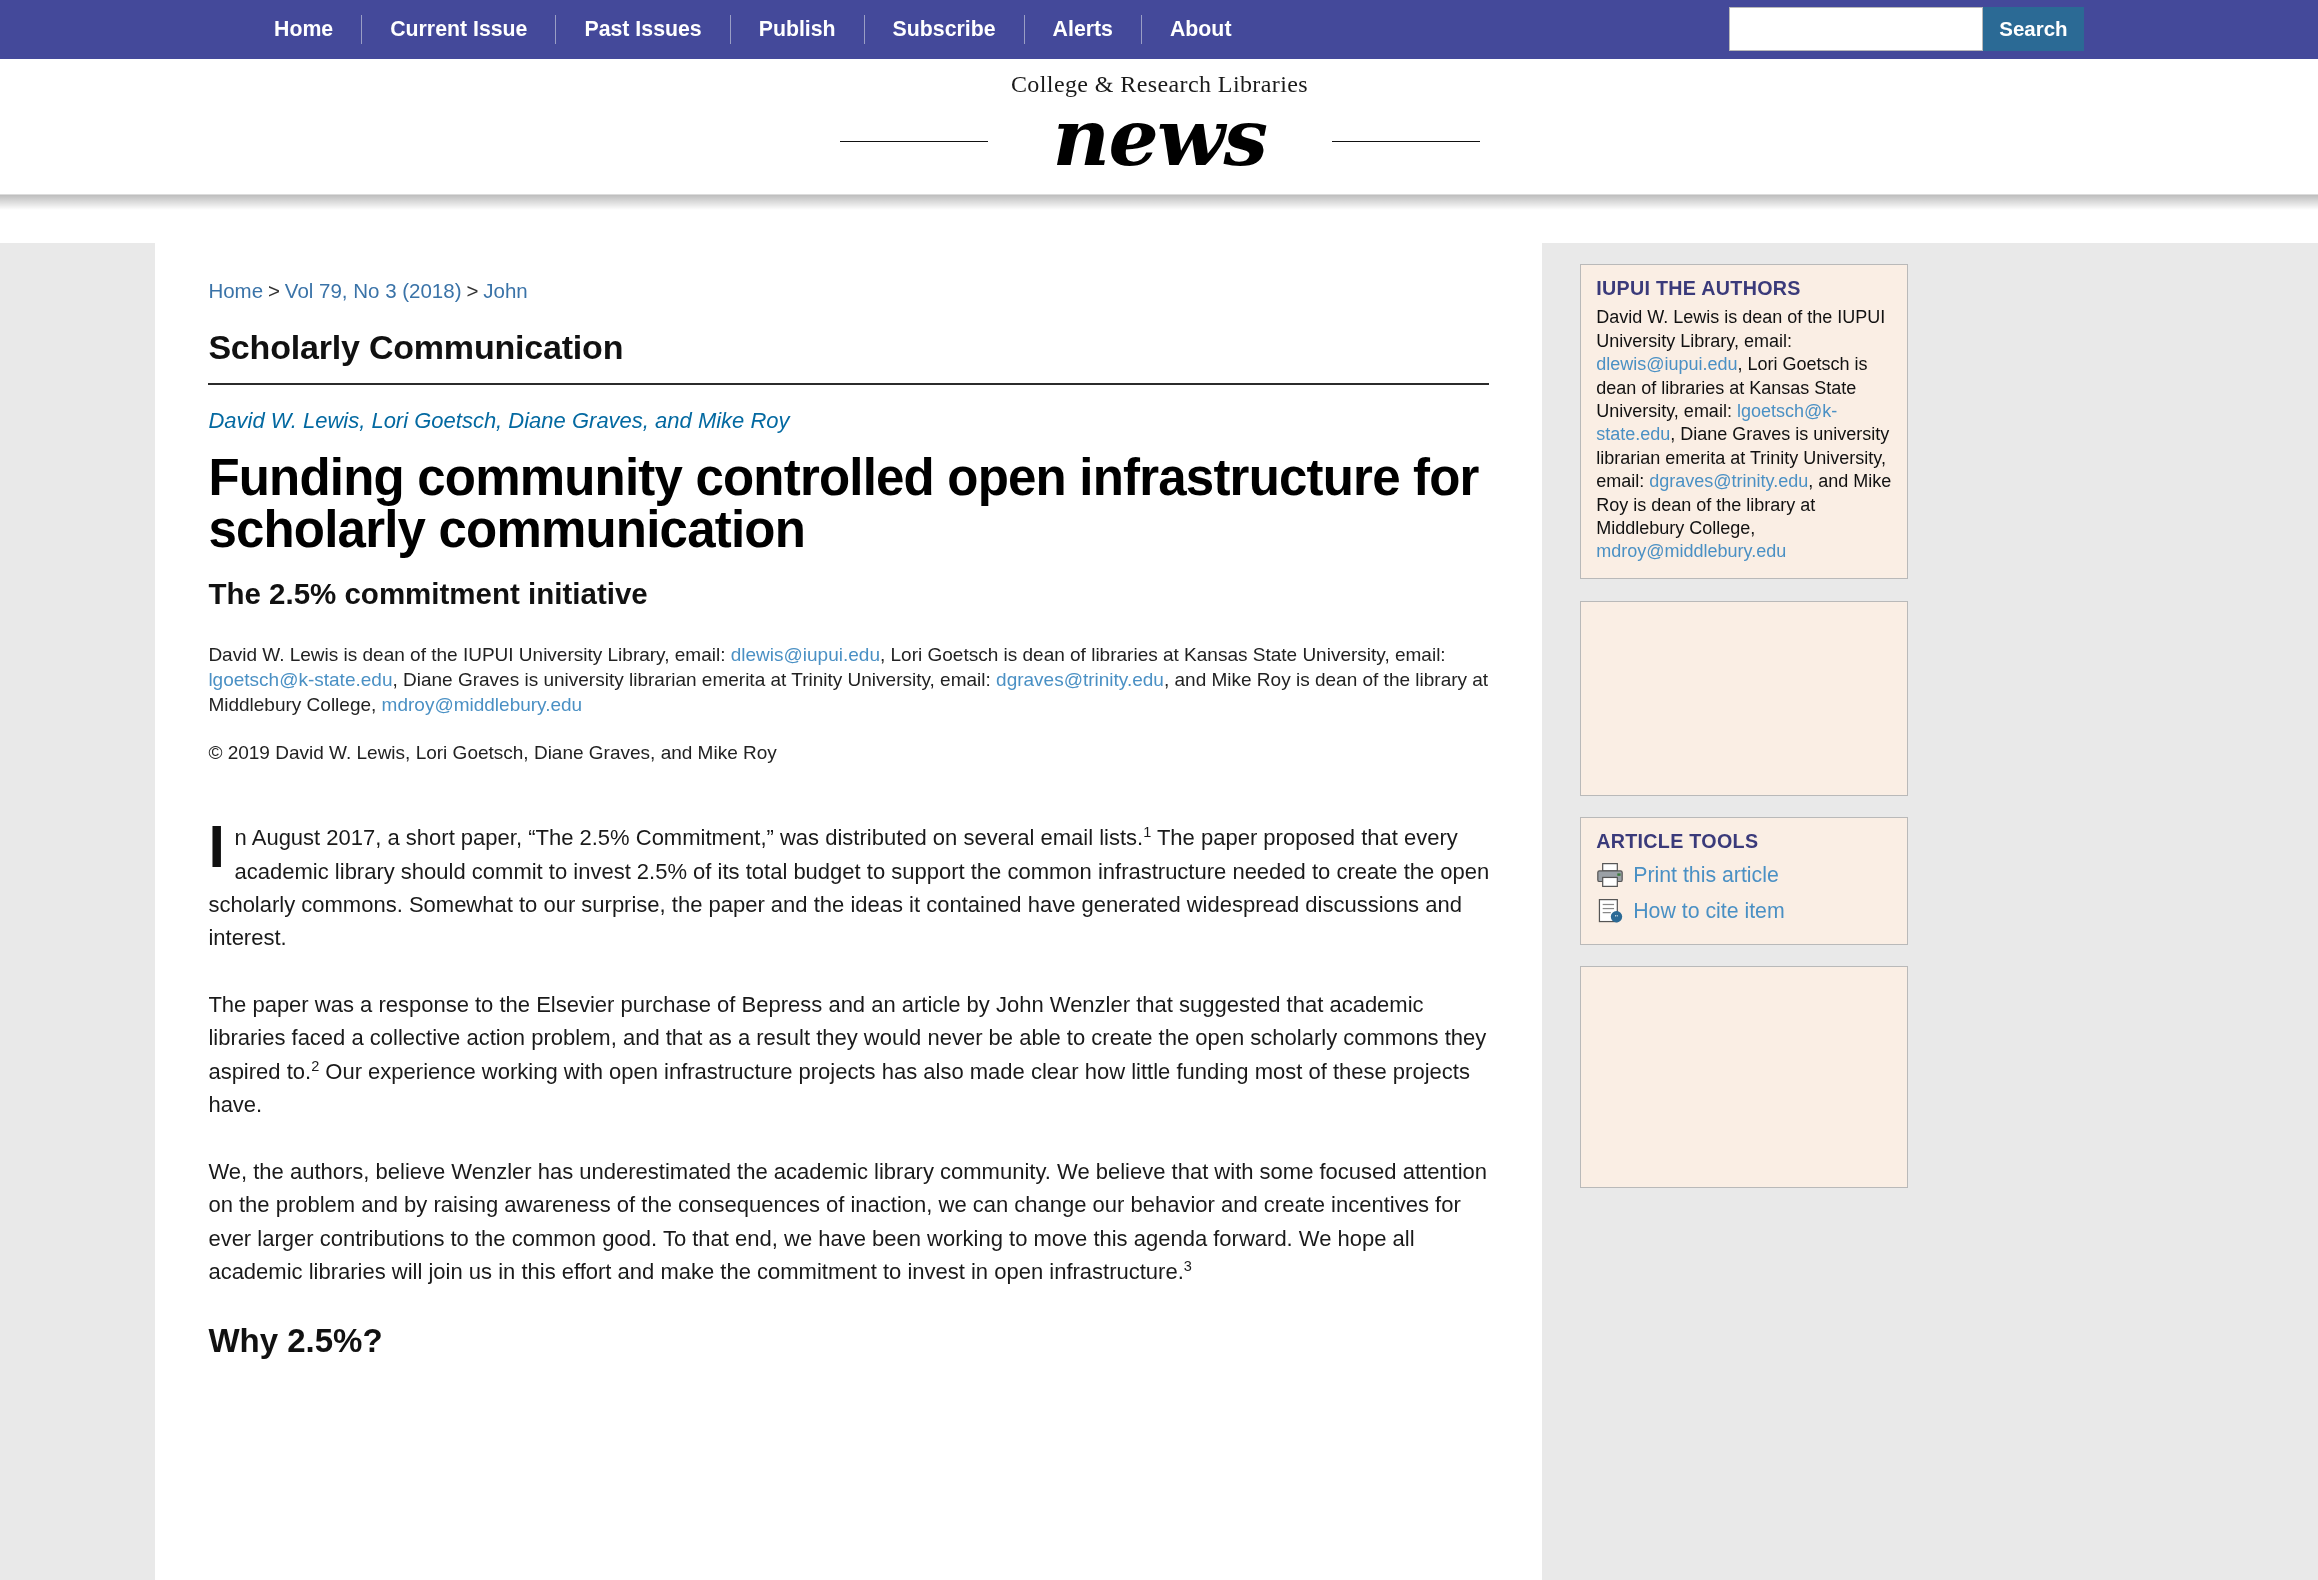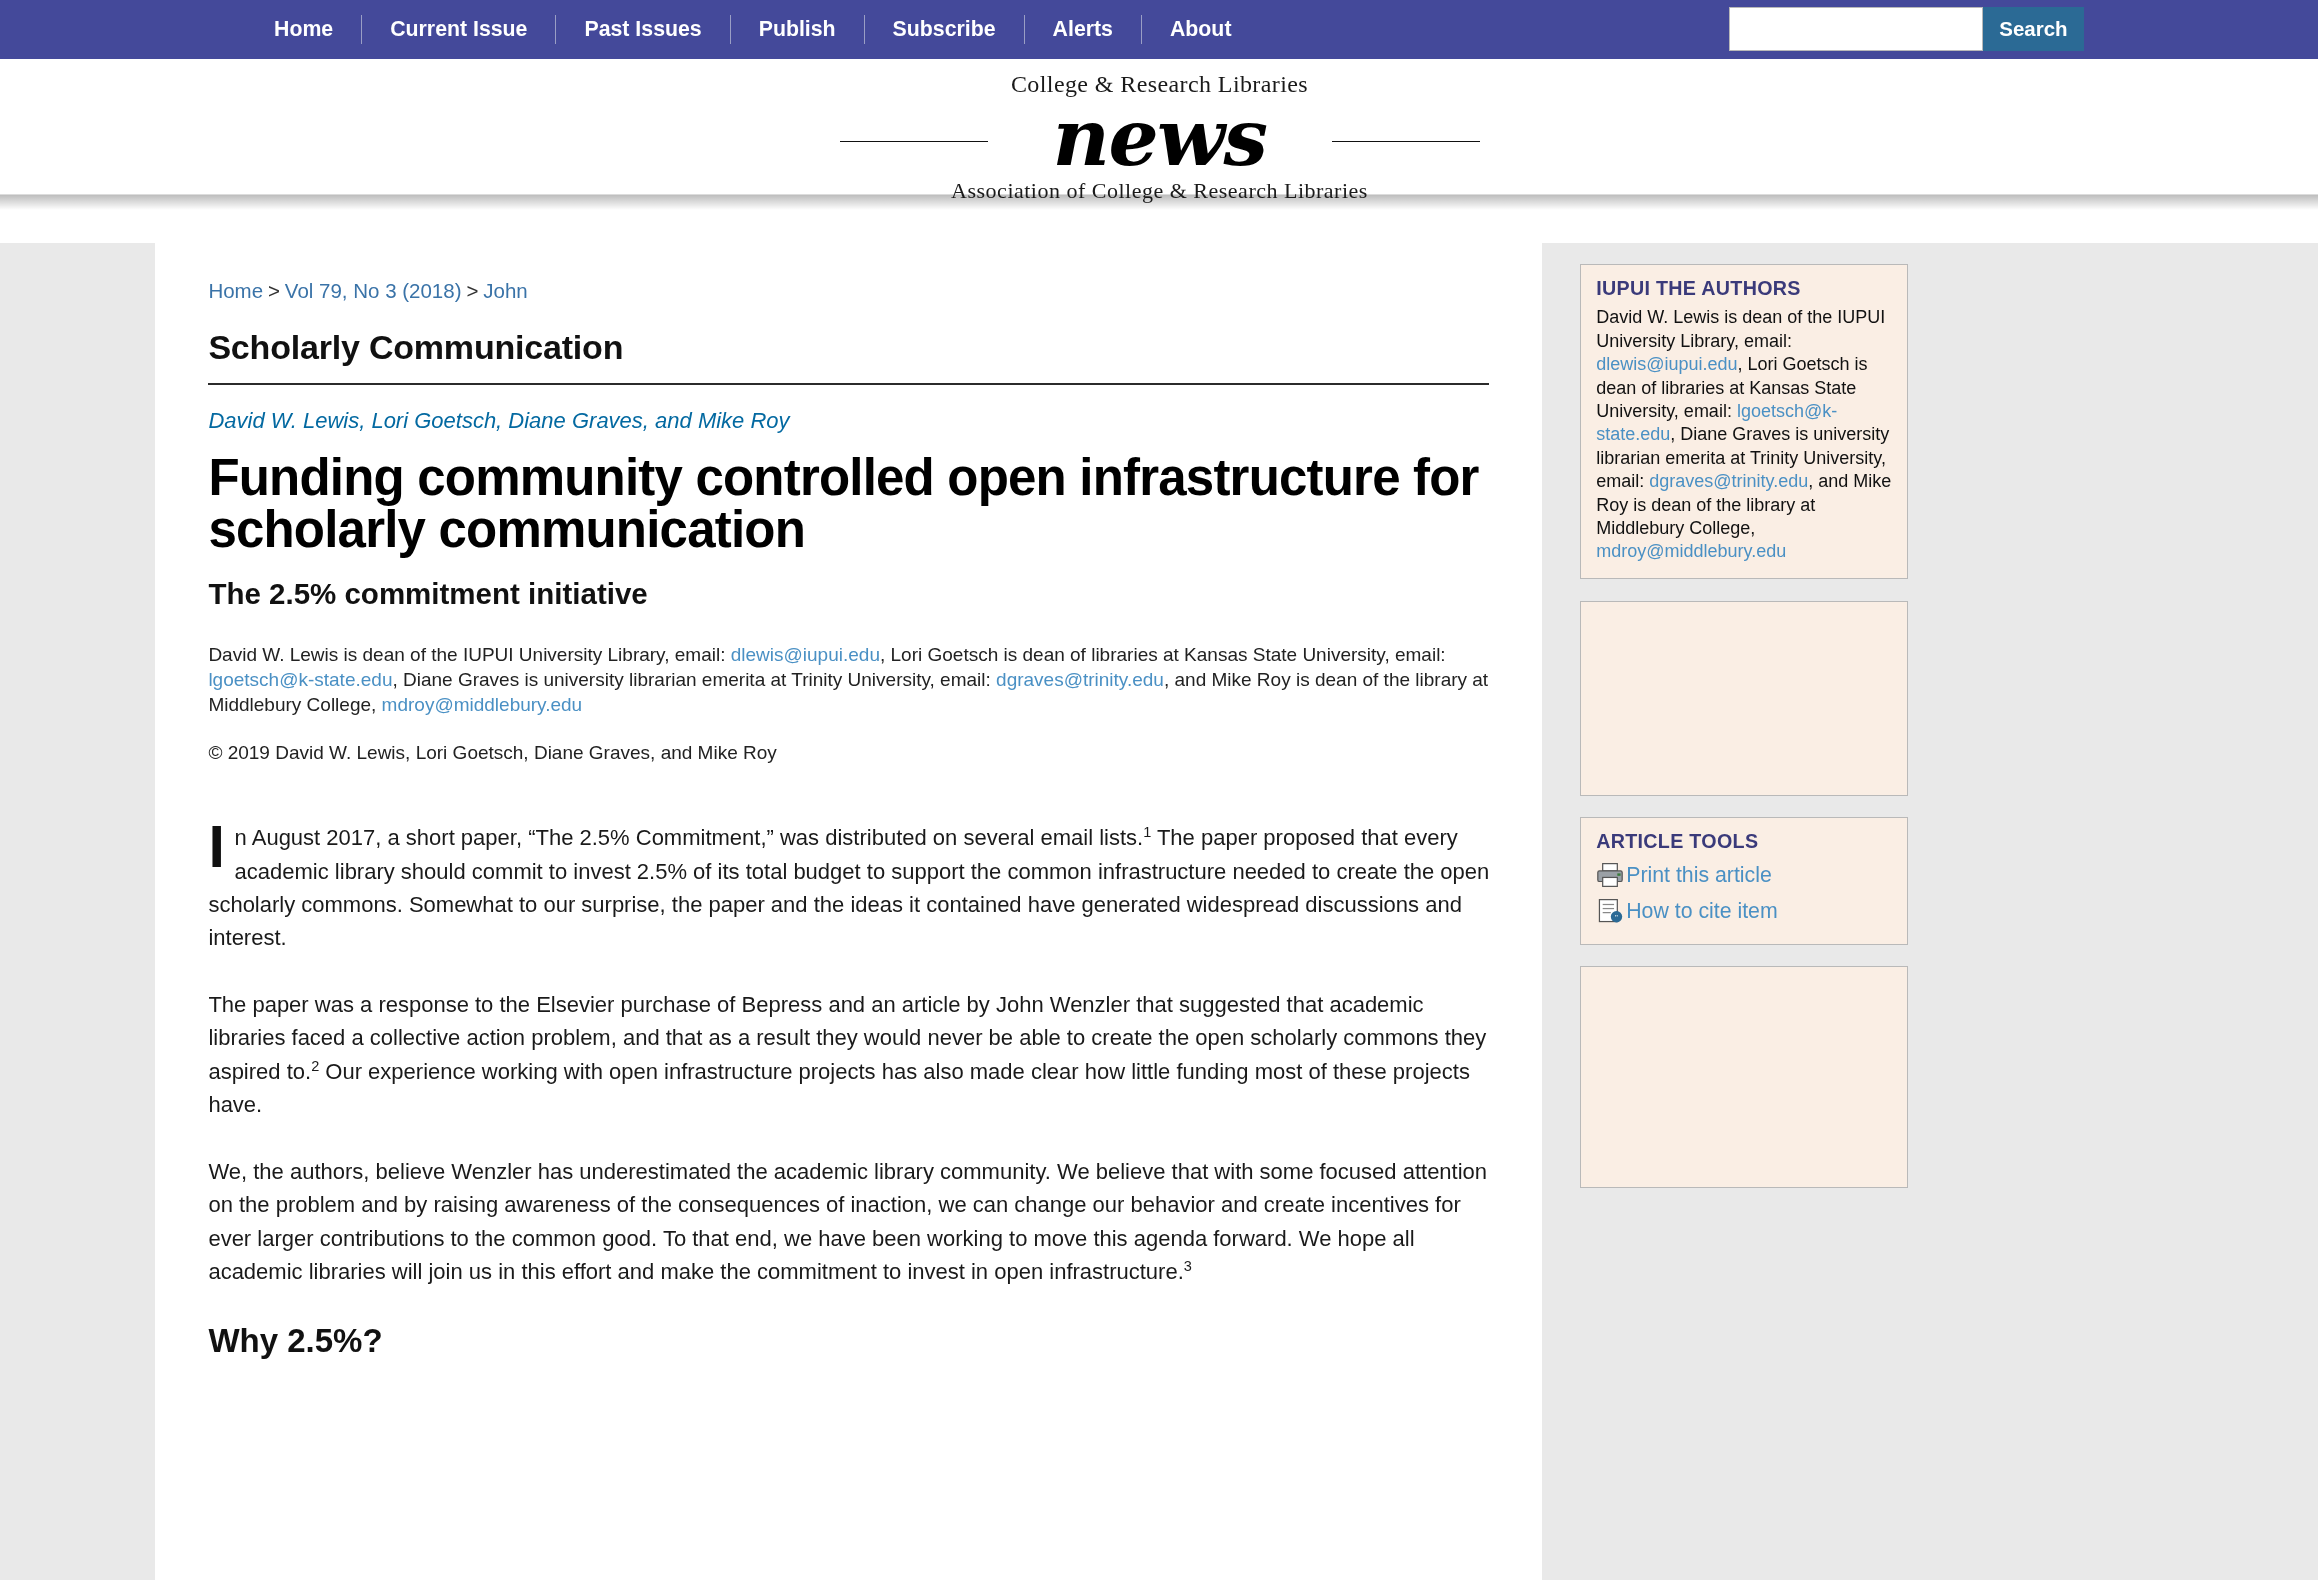--- a/index.html
+++ b/index.html
@@ -239,21 +239,21 @@
   .side-text {
     font-size: 18px;
     line-height: 1.30;
     color: #111;
   }
   .side-text a { color: #4a90c4; text-decoration: none; }
   .tool-row {
     display: flex;
     align-items: center;
     margin: 9.8px 0 4.9px 0;
-    gap: 2px;
+    gap: 9px;
   }
   .tool-label {
     font-size: 21.3px;
     color: #4a90c4;
     cursor: pointer;
   }
   .tool-icon { width: 28px; height: 26px; flex: 0 0 28px; }
 </style>
 </head>
 <body>
@@ -275,21 +275,20 @@
 </div>
 
 <div class="masthead">
   <div class="logo-block">
     <div class="logo-top">College &amp; Research Libraries</div>
     <div class="logo-news">
       <span class="logo-rule-left"></span>
       <span>news</span>
       <span class="logo-rule-right"></span>
     </div>
-    <div class="logo-bottom">Association of College &amp; Research Libraries</div>
   </div>
 </div>
 <div class="page-shadow"></div>
 
 <div class="page-bg">
   <div class="layout">
 
     <div class="content-col">
 
       <div class="breadcrumb">

